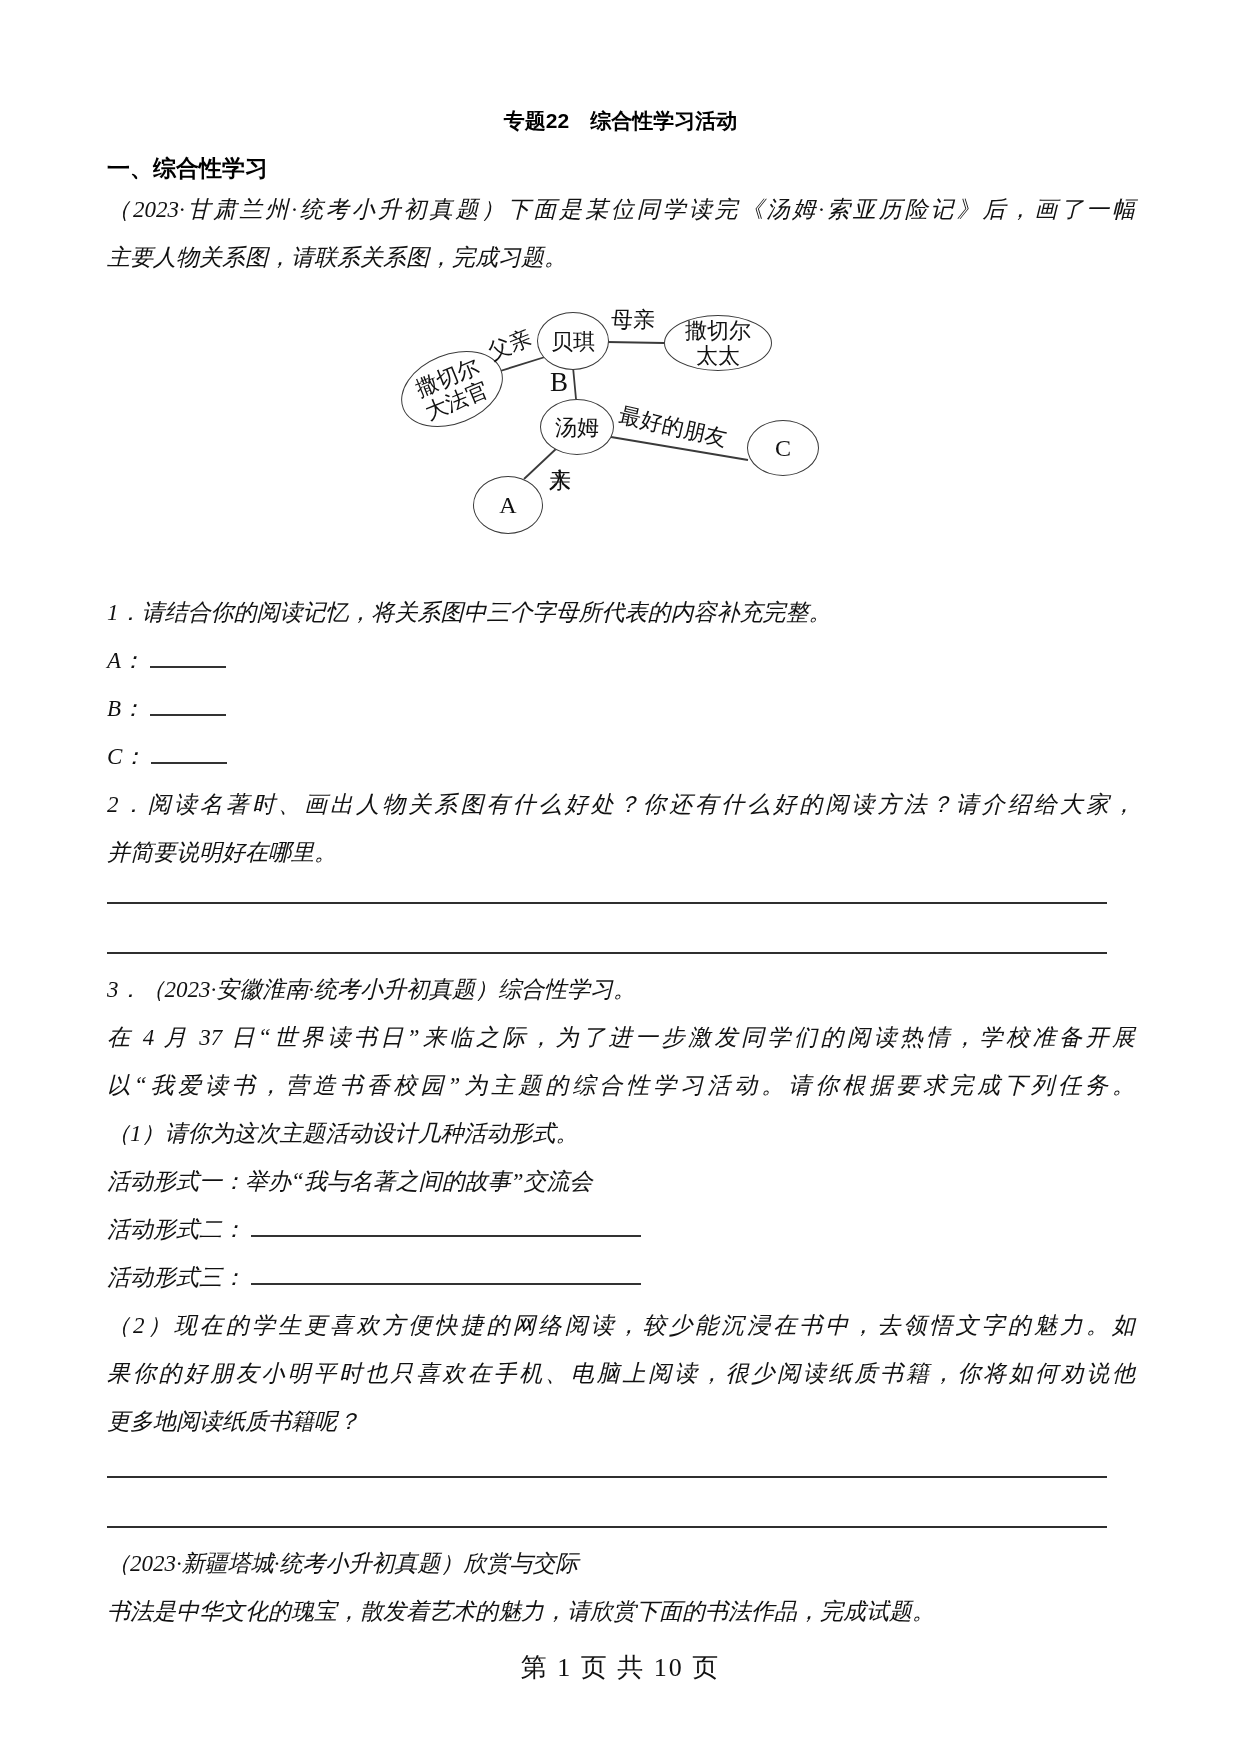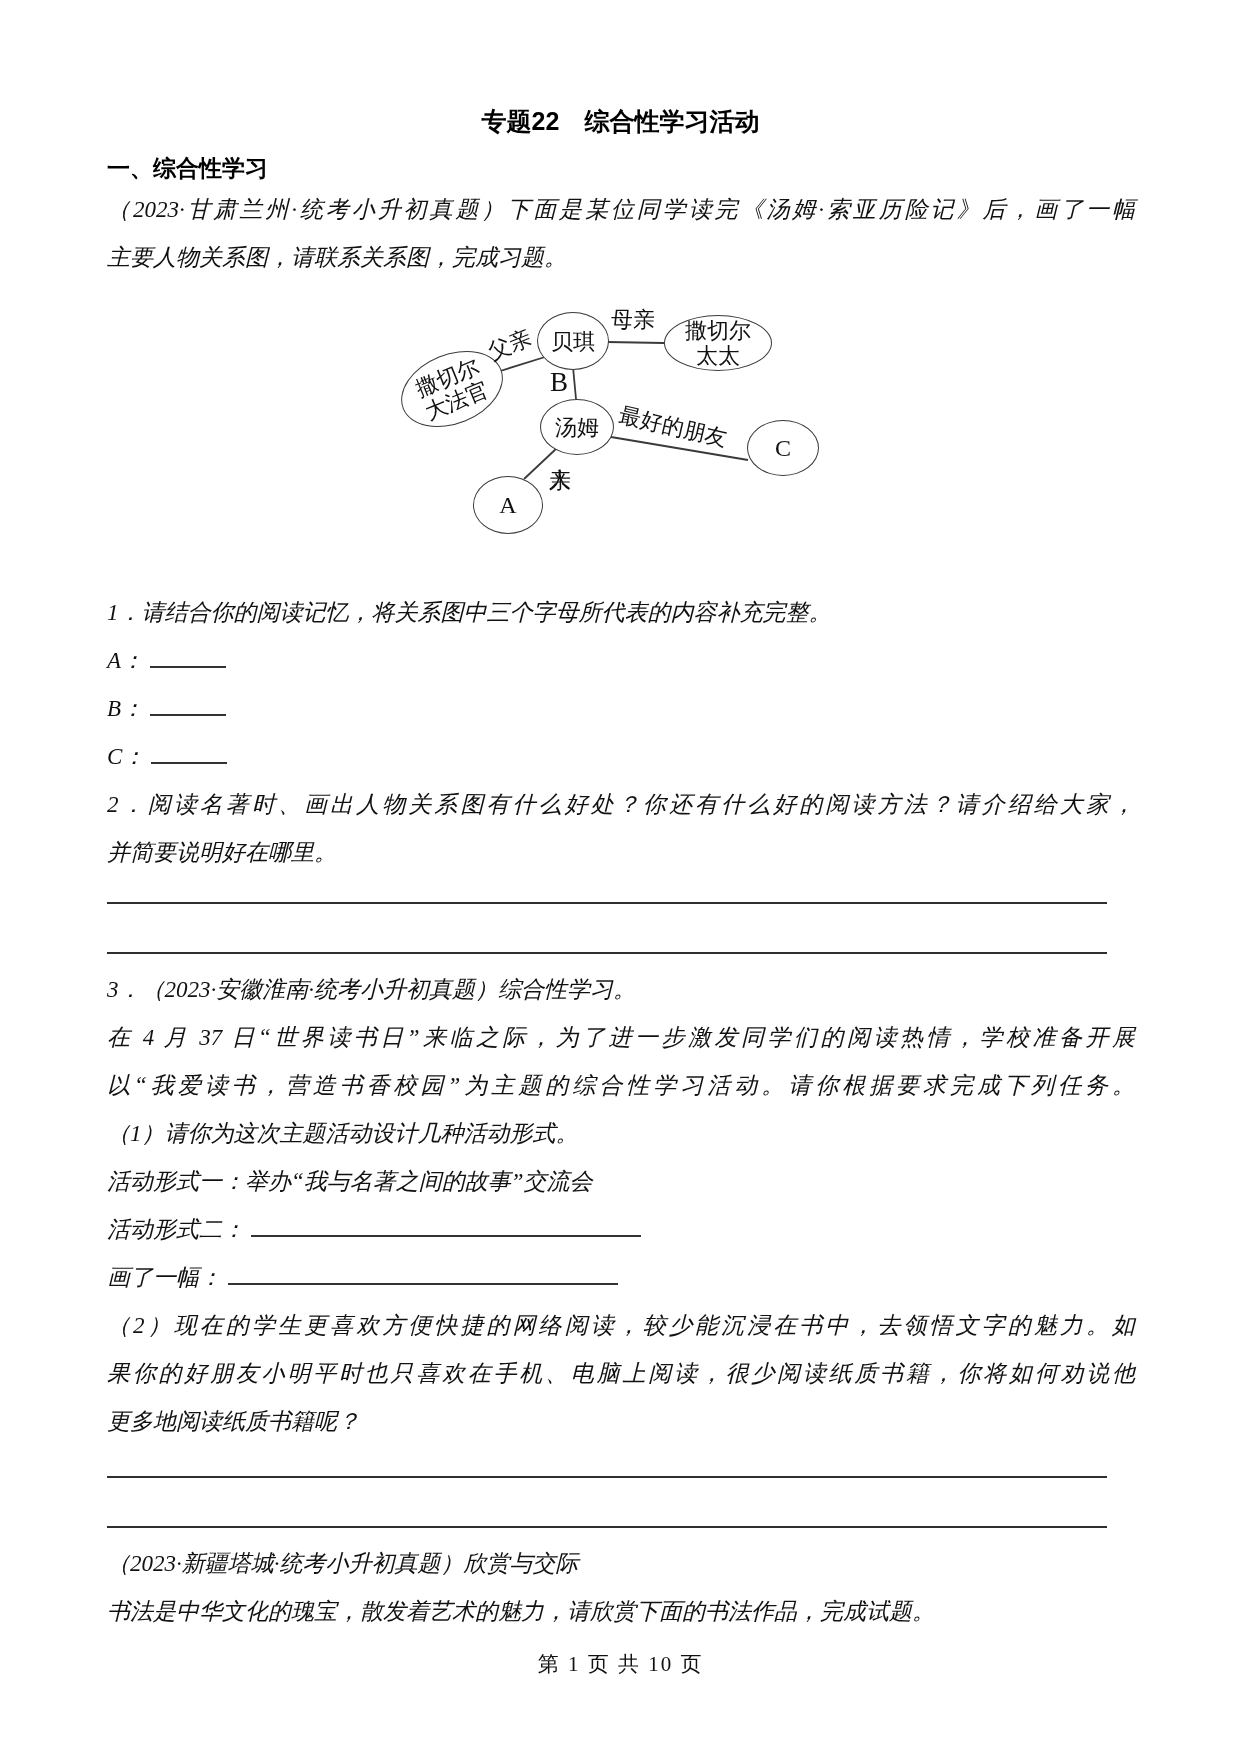--- a/index.html
+++ b/index.html
@@ -9,21 +9,21 @@
     background:#ffffff;
     color:#1a1a1a;
     font-family:"Liberation Serif","DejaVu Serif",serif;
     overflow:hidden;
   }
   .doc-title{
     margin:104px 0 0 0;
     text-align:center;
     font-family:"Liberation Sans","DejaVu Sans",sans-serif;
     font-weight:700;
-    font-size:25px;
+    font-size:21px;
     line-height:34px;
     color:#000;
   }
   .section-heading{
     margin:14px 0 0 107px;
     font-family:"Liberation Sans","DejaVu Sans",sans-serif;
     font-weight:700;
     font-size:23px;
     line-height:32px;
     color:#000;
@@ -92,21 +92,21 @@
     writing-mode:vertical-rl;
     text-orientation:upright;
     letter-spacing:2px;
   }
   .b-letter{font-size:27px;font-family:"Liberation Serif","DejaVu Serif",serif;}
   .footer{
     position:absolute;
     left:0;top:1650px;
     width:1241px;
     text-align:center;
-    font-size:21px;
+    font-size:26px;
     color:#111;
     letter-spacing:2px;
   }
 </style>
 </head>
 <body>
 
 <div class="page">
 
   <div class="doc-title">专题22　综合性学习活动</div>
@@ -183,21 +183,21 @@
     <div class="line">3．（2023·安徽淮南·统考小升初真题）综合性学习。</div>
     <div class="line fill">在 4 月 37 日“世界读书日”来临之际，为了进一步激发同学们的阅读热情，学校准备开展</div>
     <div class="line fill">以“我爱读书，营造书香校园”为主题的综合性学习活动。请你根据要求完成下列任务。</div>
     <div class="line">（1）请你为这次主题活动设计几种活动形式。</div>
     <div class="line">活动形式一：举办“我与名著之间的故事”交流会</div>
 
     <div class="line">
       <span>活动形式二：</span><span class="blank med"></span>
     </div>
     <div class="line">
-      <span>画了一幅：</span><span class="blank med"></span>
+      <span>活动形式三：</span><span class="blank med"></span>
     </div>
 
     <div class="line fill">（2）现在的学生更喜欢方便快捷的网络阅读，较少能沉浸在书中，去领悟文字的魅力。如</div>
     <div class="line fill">果你的好朋友小明平时也只喜欢在手机、电脑上阅读，很少阅读纸质书籍，你将如何劝说他</div>
     <div class="line">更多地阅读纸质书籍呢？</div>
 
     <div class="rule-line rule-1" style="height:30px;"></div>
     <div class="rule-line rule-2"></div>
 
     <div class="gap12"></div>

